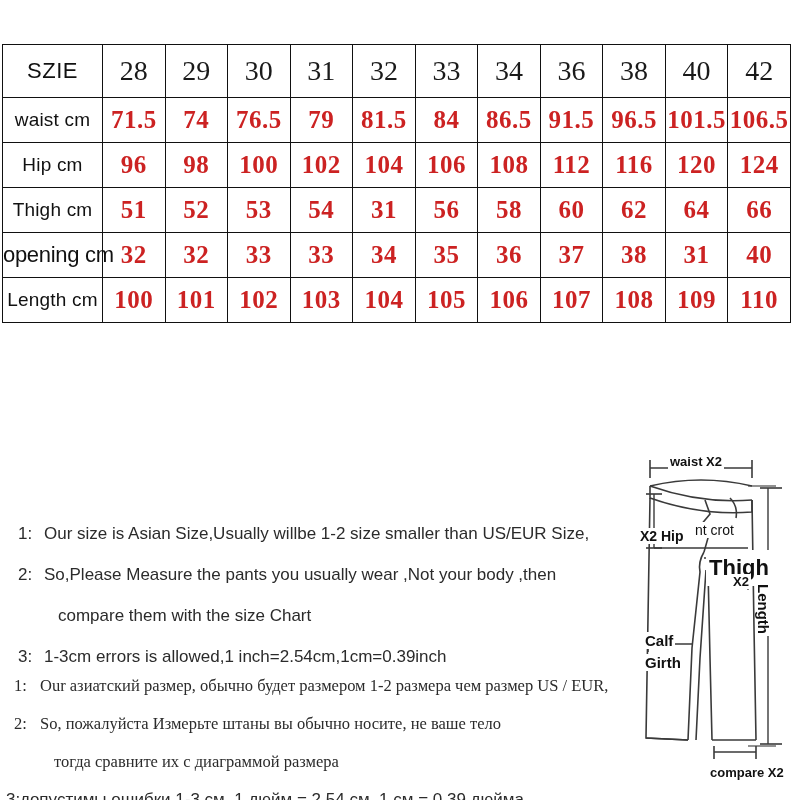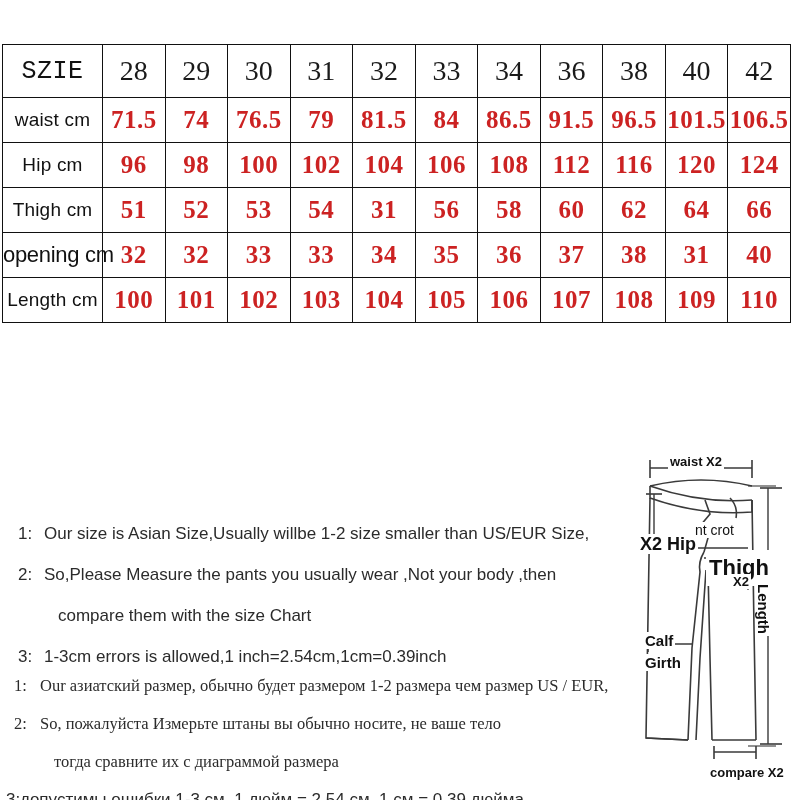--- a/index.html
+++ b/index.html
@@ -54,22 +54,22 @@
     font-weight: 400;
   }
   #size-table td.val {
     font-family: "Liberation Serif", serif;
     font-size: 25px;
     font-weight: 700;
     color: #cc2222;
     letter-spacing: 0.5px;
   }
   #size-table td.corner {
-    font-family: Liberation Mono, monospace;
-    font-size: 25px;
+    font-family: Liberation Sans, sans-serif;
+    font-size: 22px;
     color: #111111;
     letter-spacing: 0.5px;
   }
 
   
   .notes-en {
     position: absolute;
     left: 18px;
     top: 524px;
     width: 600px;
@@ -129,21 +129,21 @@
   .dlabel {
     position: absolute;
     font-family: "Liberation Sans", sans-serif;
     font-weight: 700;
     color: #111111;
     background: #ffffff;
     white-space: nowrap;
     line-height: 1;
   }
   #lbl-waist   { left: 38px;  top: 6px;   font-size: 13px; padding: 1px 2px; text-align: right; }
-  #lbl-hip     { left: 8px;   top: 86px;  font-size: 18px; padding: 1px 2px; }
+  #lbl-hip     { left: 8px;   top: 80px;  font-size: 14px; padding: 1px 2px; }
   #lbl-crot    { left: 63px;  top: 74px;  font-size: 14px; padding: 1px 2px; font-weight:400; }
   #lbl-thigh   { left: 76px;  top: 102px; font-size: 22px; padding: 7px 3px; }
   #lbl-x2      { left: 101px; top: 126px; font-size: 13px; padding: 1px 2px; }
   #lbl-calf    { left: 13px;  top: 184px; font-size: 15px; padding: 1px 2px; }
   #lbl-girth   { left: 13px;  top: 206px; font-size: 15px; padding: 1px 2px; }
   #lbl-length  {
     left: 125px; top: 134px; font-size: 15px; padding: 2px 1px;
     writing-mode: vertical-rl;
   }
   #lbl-opening { left: 78px;  top: 317px; font-size: 13px; padding: 1px 2px; }

